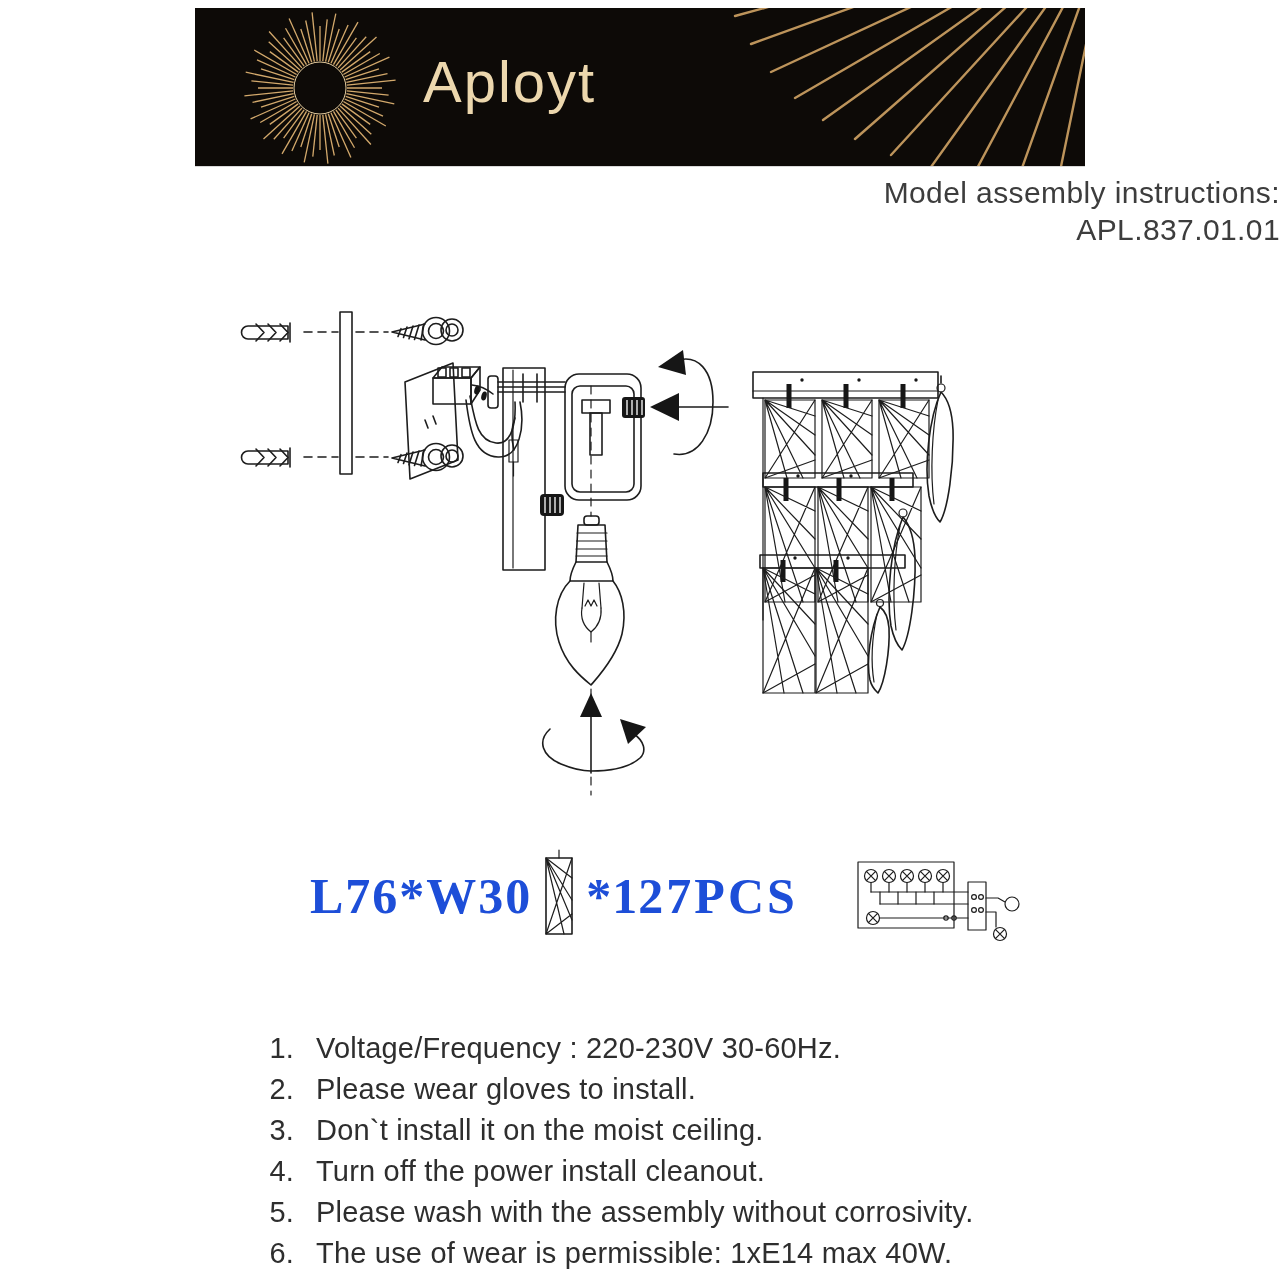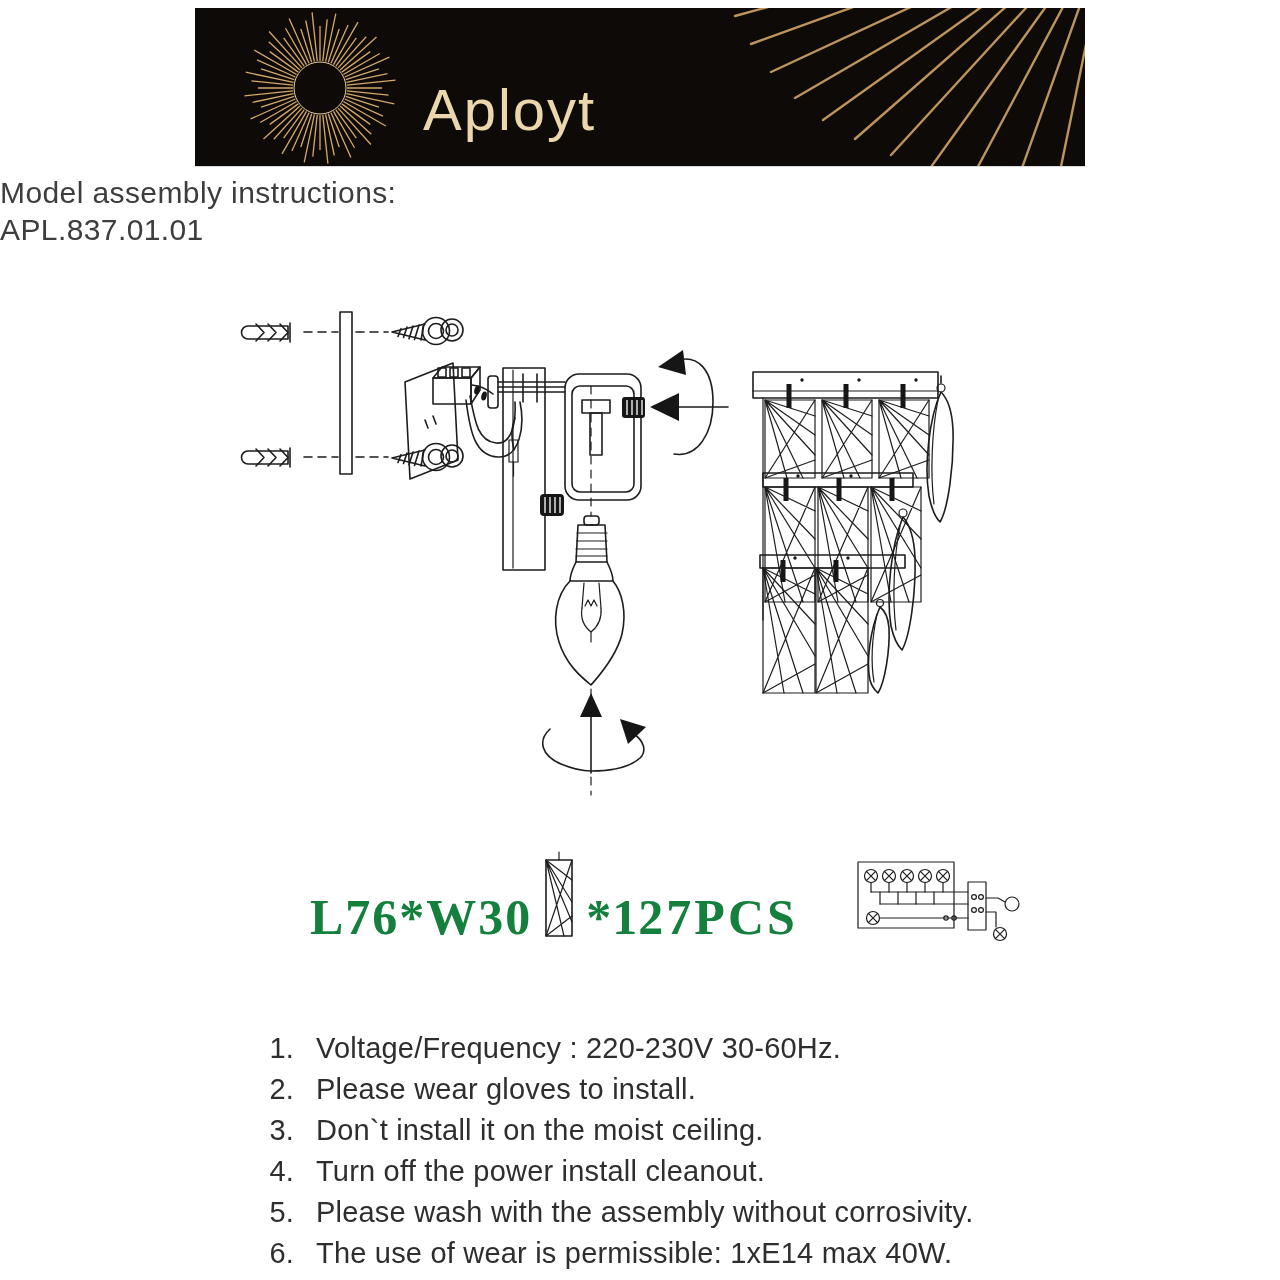--- a/index.html
+++ b/index.html
@@ -5,35 +5,35 @@
   html,body{margin:0;padding:0;background:#ffffff;}
   .page{position:relative;width:1280px;height:1280px;background:#ffffff;overflow:hidden;
         font-family:"Liberation Sans","DejaVu Sans",sans-serif;}
 
   
   .header{position:absolute;left:195px;top:8px;width:890px;height:158px;background:#0d0a07;
           box-shadow:0 1px 0 #d9d9d9;overflow:hidden;}
   .sunburst{position:absolute;left:45px;top:0;width:160px;height:160px;}
   .sunburst line{stroke:#d3a96c;stroke-width:1.3;}
   .brand{position:absolute;left:228px;top:40px;font-size:58px;font-weight:400;
-         letter-spacing:2px;color:#ecd7ad;margin-top:28px;}
+         letter-spacing:2px;color:#ecd7ad;}
   .fan{position:absolute;right:0;top:0;width:890px;height:158px;}
   .fan line{stroke:#c79c60;stroke-width:2.4;stroke-linecap:round;opacity:.95;}
 
   
-  .title-block{position:absolute;left:0;top:174px;width:1280px;text-align:left;color:#3d3d3d;}
+  .title-block{position:absolute;left:0;top:174px;width:1280px;text-align:right;color:#3d3d3d;}
   .title-line{font-size:30px;line-height:37px;letter-spacing:.4px;}
 
   
   .main-svg{position:absolute;left:220px;top:290px;width:760px;height:515px;}
   .wiring-svg{position:absolute;left:850px;top:852px;width:200px;height:100px;}
 
   
-  .parts-line{position:absolute;left:310px;top:846px;height:100px;display:flex;align-items:flex-end;
-              font-family:"Liberation Serif","DejaVu Serif",serif;font-weight:600;color:#15803d;}
+  .parts-line{position:absolute;left:310px;top:846px;height:100px;display:flex;align-items:center;
+              font-family:"Liberation Serif","DejaVu Serif",serif;font-weight:600;color:#1d4ed8;}
   .parts-dim{font-size:50px;letter-spacing:2px;}
   .parts-icon{width:42px;height:96px;margin:0 6px;}
   .parts-mult{font-size:50px;letter-spacing:1px;}
   .parts-count{font-size:50px;letter-spacing:3px;}
 
   
   .instructions{position:absolute;left:252px;top:1028px;width:820px;color:#2e2e2e;}
   .instr-row{display:flex;font-size:29px;line-height:41px;letter-spacing:.2px;}
   .instr-num{width:42px;text-align:right;flex:0 0 42px;}
   .instr-text{margin-left:22px;}

